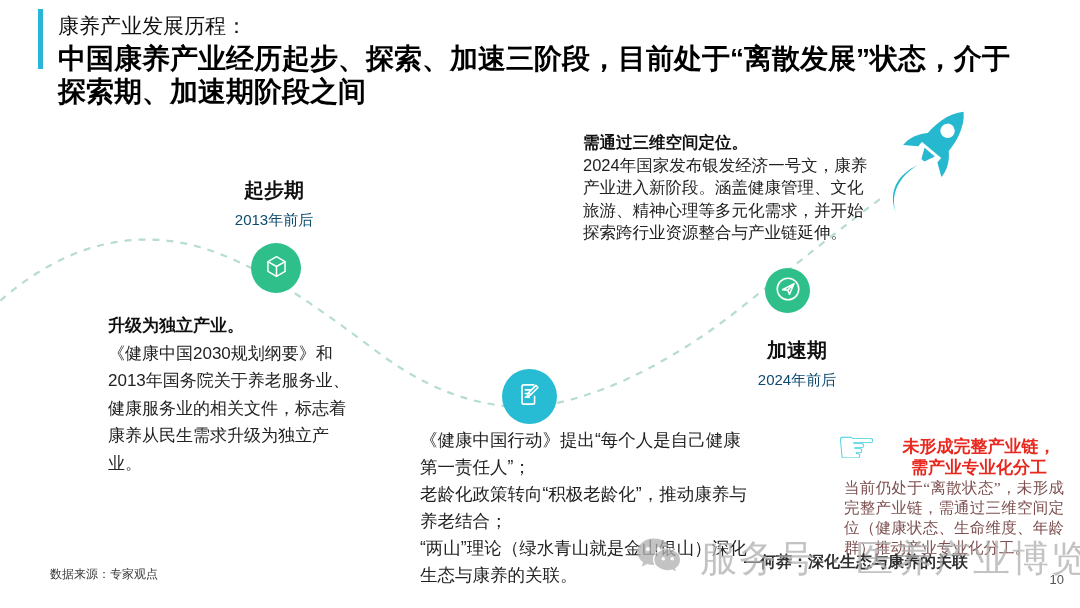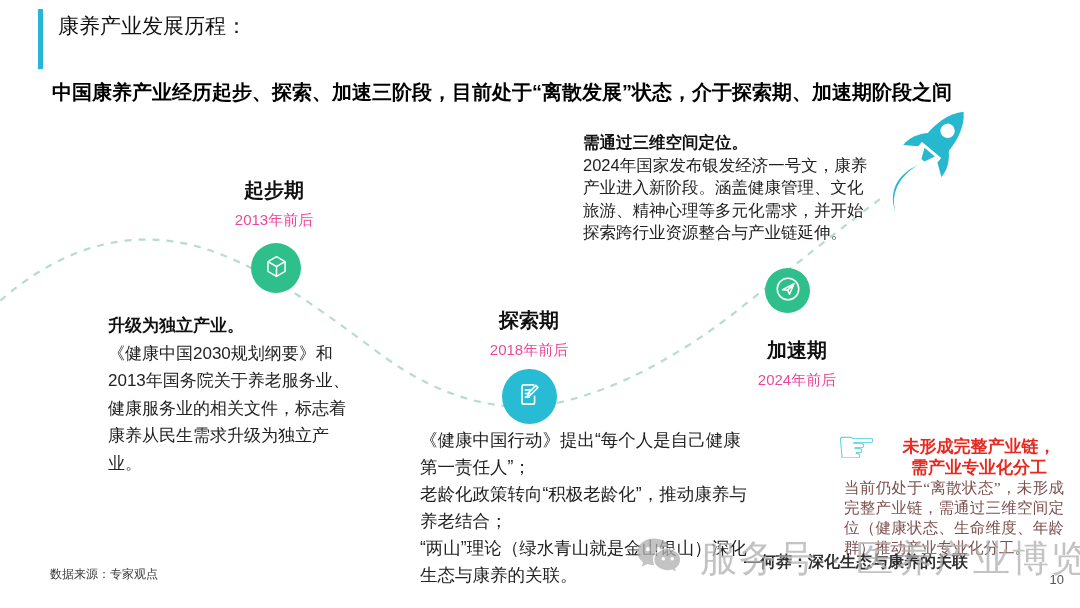--- a/index.html
+++ b/index.html
@@ -3,27 +3,27 @@
 <meta charset="utf-8">
 <style>
   html,body { margin:0; padding:0; background:#ffffff; }
   .slide {
     position:relative; width:1080px; height:595px; background:#ffffff;
     font-family:"Liberation Sans","DejaVu Sans",sans-serif; color:#1a1a1a;
     overflow:hidden;
   }
   .accent-bar { position:absolute; left:38px; top:9px; width:5px; height:60px; background:#29b5d8; }
   .title-prefix { position:absolute; left:58px; top:12px; font-size:21px; font-weight:500; color:#121212; }
-  .title-main { position:absolute; left:52px; top:42px; width:978px; font-size:20px; line-height:33px; font-weight:800; color:#000;margin-top:34px; }
+  .title-main { position:absolute; left:58px; top:42px; width:978px; font-size:28px; line-height:33px; font-weight:800; color:#000; }
 
   .curve-svg { position:absolute; left:0; top:0; }
 
   .stage { position:absolute; text-align:center; }
   .stage-name { font-size:20px; font-weight:700; color:#111; }
-  .stage-period { font-size:15px; color:#ec4899; margin-top:7px; }
+  .stage-period { font-size:15px; color:#0c4a6e; margin-top:7px; }
   #stage-1 { left:198px; top:177px; width:152px; }
   #stage-2 { left:465px; top:307px; width:128px; }
   #stage-3 { left:738px; top:337px; width:118px; }
 
   .node { position:absolute; border-radius:50%; display:flex; align-items:center; justify-content:center; }
   #node-1 { left:251px; top:243px; width:50px; height:50px; background:#2ebf8b; }
   #node-2 { left:502px; top:369px; width:55px; height:55px; background:#27bcd4; }
   #node-3 { left:765px; top:268px; width:45px; height:45px; background:#2ebf8b; }
 
   .note { position:absolute; color:#222; }
@@ -82,24 +82,20 @@
   <div class="note" id="note-1">
     <div class="note-heading">升级为独立产业。</div>
     <div class="note-body">《健康中国2030规划纲要》和2013年国务院关于养老服务业、健康服务业的相关文件，标志着康养从民生需求升级为独立产业。</div>
   </div>
 
   <div class="note" id="note-2">
     <div class="note-heading">需通过三维空间定位。</div>
     <div class="note-body">2024年国家发布银发经济一号文，康养产业进入新阶段。涵盖健康管理、文化旅游、精神心理等多元化需求，并开始探索跨行业资源整合与产业链延伸。</div>
   </div>
 
-  <div class="stage" id="stage-2">
-    <div class="stage-name">探索期</div>
-    <div class="stage-period">2018年前后</div>
-  </div>
   <div class="node" id="node-2">
     <span>
       <svg width="29" height="29" viewBox="0 0 24 24" fill="none" stroke="#ffffff" stroke-width="1.35" stroke-linejoin="round" stroke-linecap="round">
         <path d="M15.5 4 H7.2 C6.4 4 5.8 4.6 5.8 5.4 V18.6 C5.8 19.4 6.4 20 7.2 20 H14.8 C15.6 20 16.2 19.4 16.2 18.6 V13.5"></path>
         <path d="M8.6 8.2 H13 M8.6 11.2 H12.4 M8.6 14.2 H11.8"></path>
         <path d="M12.6 12.6 L19 6.2 L17.3 4.5 L10.9 10.9 L10.2 13.3 Z"></path>
       </svg>
     </span>
   </div>
   <div class="note" id="note-3">

